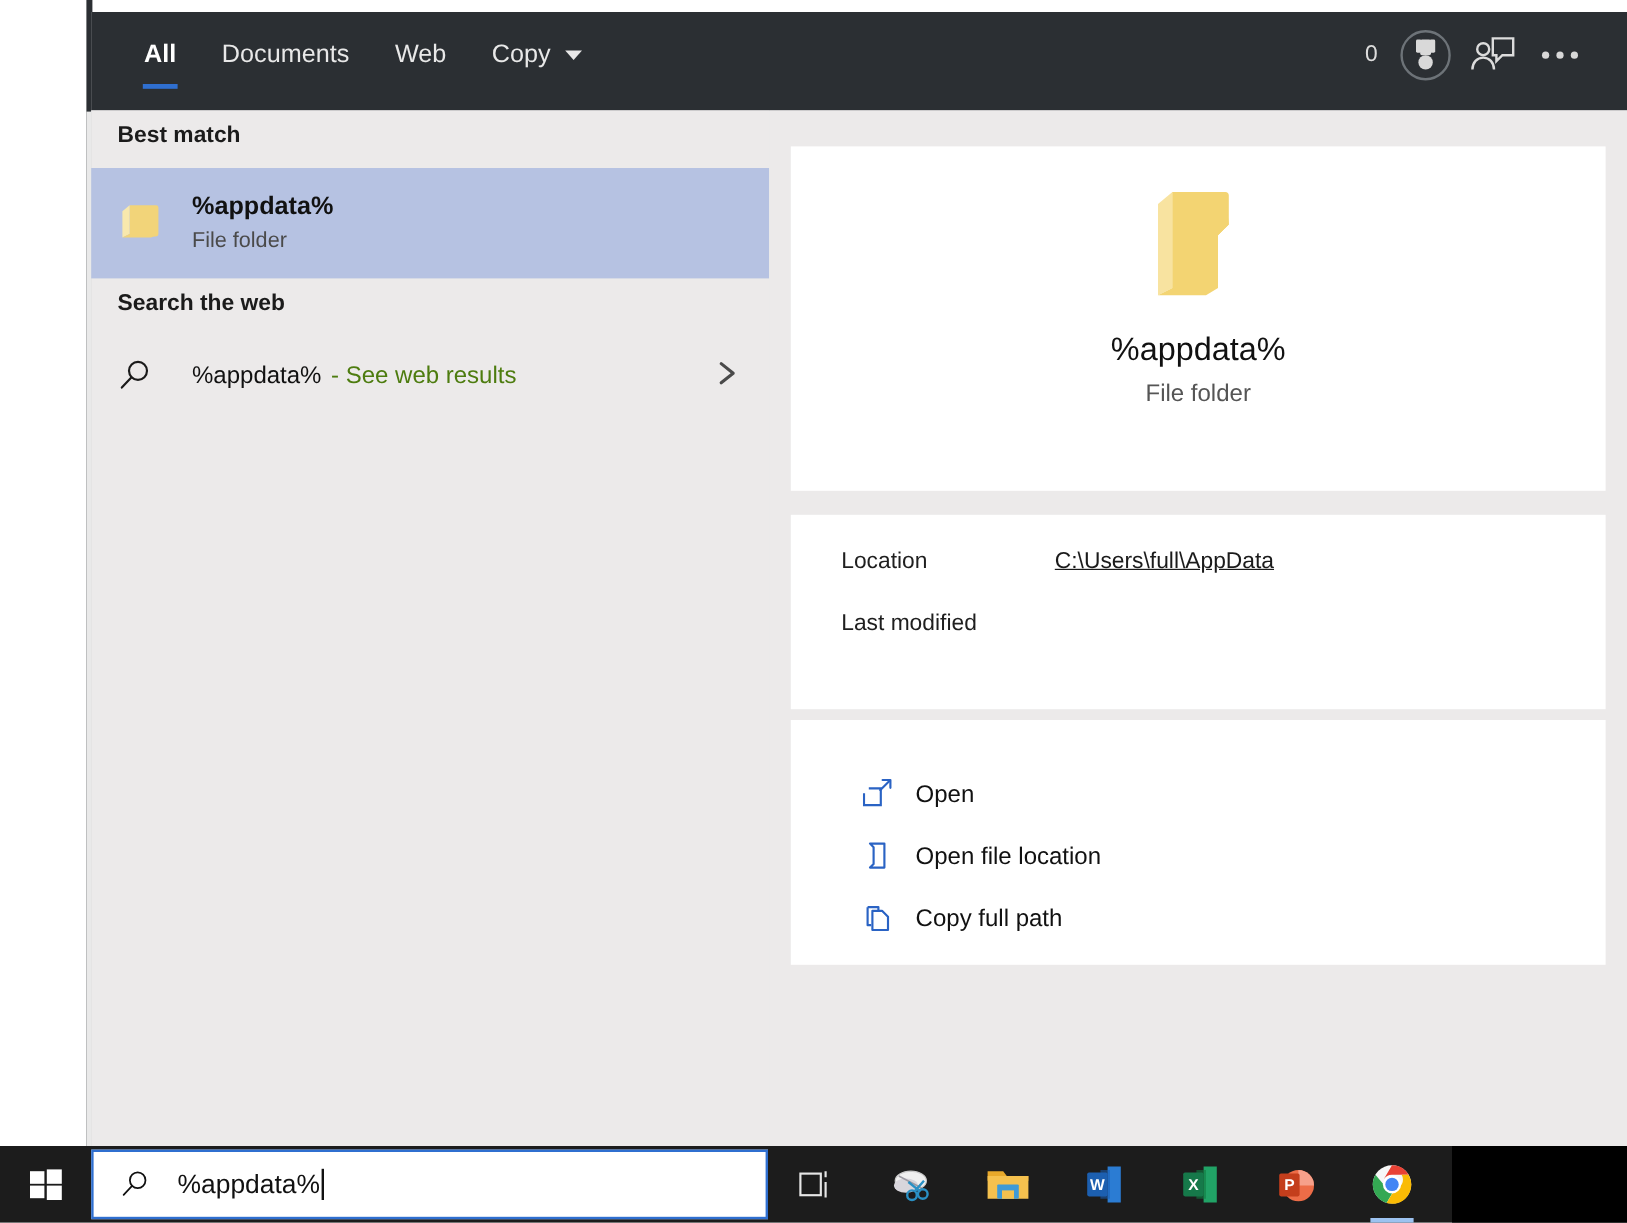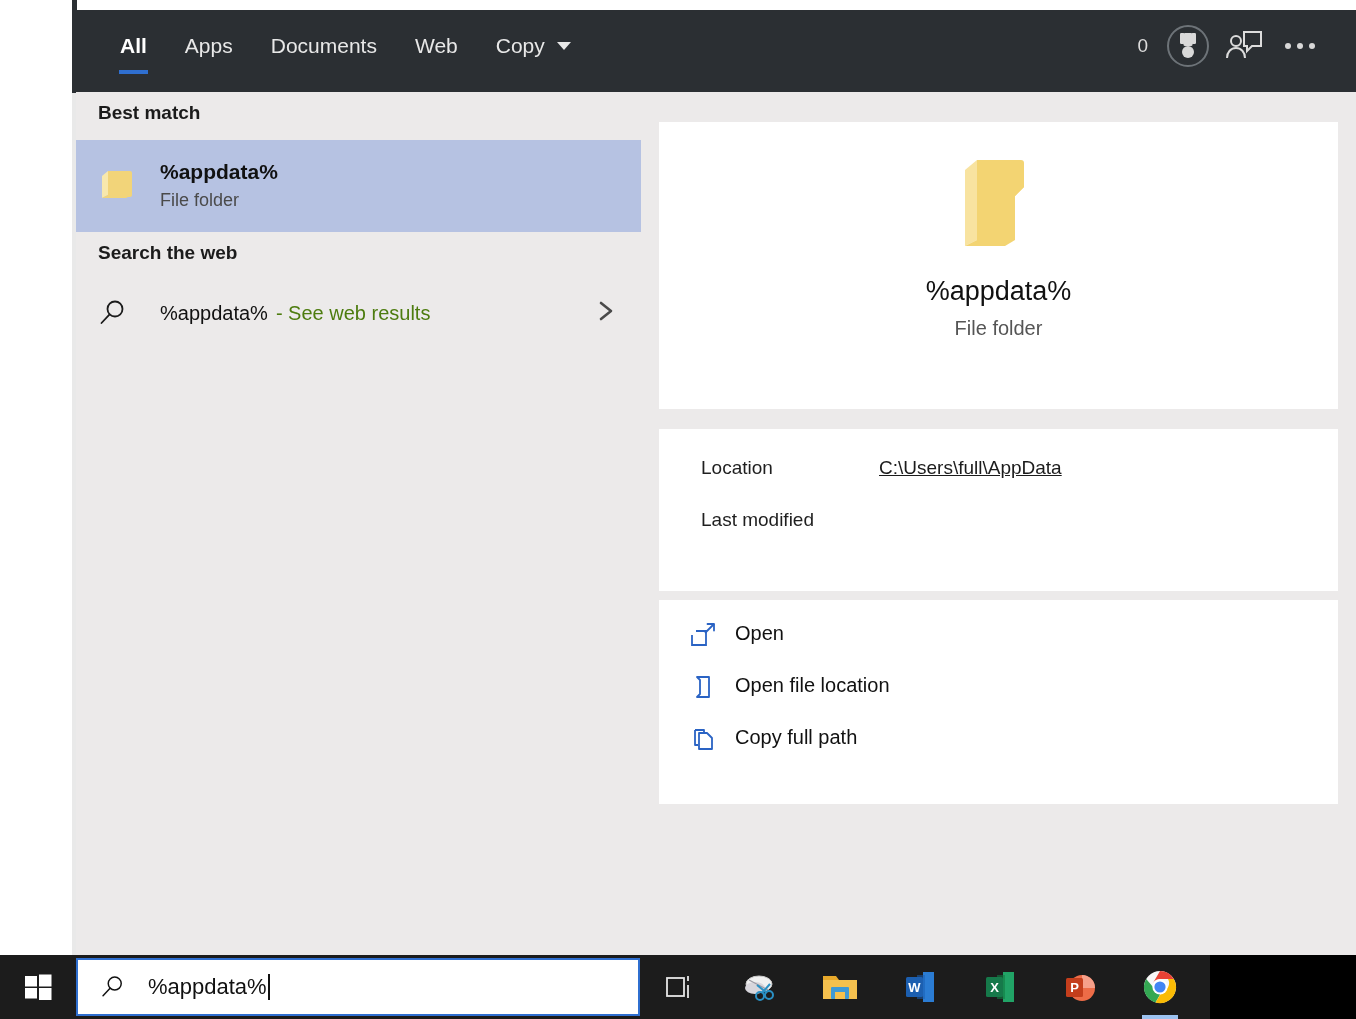--- a/index.html
+++ b/index.html
@@ -121,22 +121,22 @@
   .card-hero { height: 287px; display: flex; flex-direction: column; align-items: center; justify-content: flex-start; padding-top: 32px; }
   .hero-title { font-size: 27px; color: #111111; margin-top: 18px; }
   .hero-sub { font-size: 20px; color: #555555; margin-top: 10px; }
   .card-meta { margin-top: 20px; padding: 28px 19px 30px 42px; }
   .meta-row { display: flex; align-items: baseline; height: 52px; }
   .meta-label { font-size: 19px; color: #1f1f1f; width: 178px; }
   .meta-value-link { font-size: 19px; color: #1b1b1b; text-decoration: underline; cursor: default; }
   .meta-value { font-size: 19px; color: #1b1b1b; }
   .card-actions { margin-top: 9px; padding: 22px 0 26px 0; }
   .action-row {
-    display: flex; align-items: flex-start;
-    height: 52px; padding-left: 32px;
+    display: flex; align-items: flex-end;
+    height: 52px; padding-left: 60px;
     cursor: default;
   }
   .action-icon { width: 44px; display: flex; align-items: center; }
   .action-label { font-size: 20px; color: #111111; }
 
   
   .taskbar {
     position: absolute; left: 0; bottom: 0; width: 1356px; height: 64px;
     background: #1c1c1c;
     display: flex; align-items: center;
@@ -189,23 +189,20 @@
 
   <div class="behind-sliver"></div>
   <div class="behind-sliver2"></div>
 
   <div class="flyout">
 
     <div class="topbar">
       <div class="tabs">
         <div class="tab active">
           <span>All</span>
-        </div>
-        <div class="tab">
-          <span>Apps</span>
         </div>
         <div class="tab">
           <span>Documents</span>
         </div>
         <div class="tab">
           <span>Web</span>
         </div>
         <div class="tab">
           <span>Copy</span>
           <span class="caret"></span>

